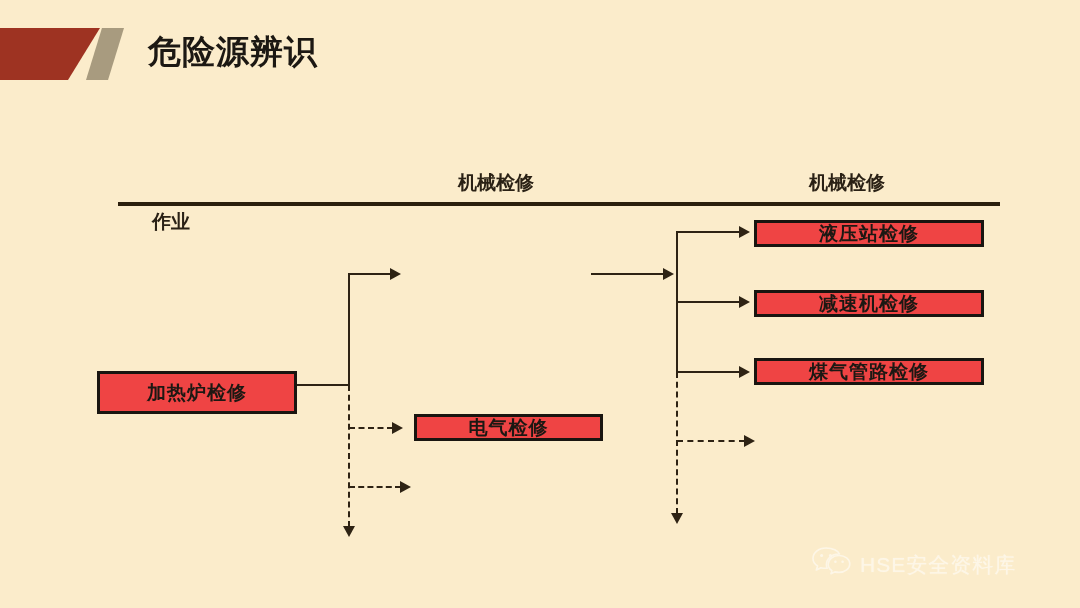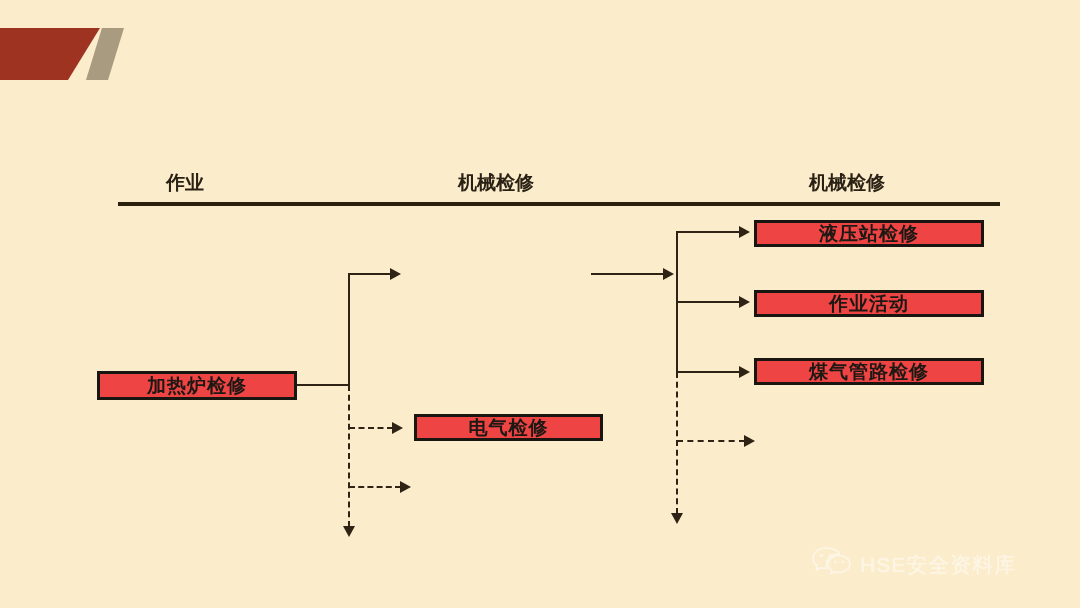--- a/index.html
+++ b/index.html
@@ -156,22 +156,23 @@
   .wm-icon { display: block; }
 </style>
 </head>
 <body>
 
 <div id="slide">
 
   <div class="deco-red"></div>
   <div class="deco-tan"></div>
 
-
-  <div class="col-head" style="left:185px;">作业</div>
+  <div class="slide-title">危险源辨识</div>
+
+  <div class="col-head" style="left:171px;margin-top:39px;">作业</div>
   <div class="col-head" style="left:496px;">机械检修</div>
   <div class="col-head" style="left:847px;">机械检修</div>
   <div class="divider"></div>
 
   <div class="ln ln-h" style="left:296px; top:384px; width:54px;"></div>
 
   <div class="ln ln-v" style="left:348px; top:273px; height:112px;"></div>
 
   <div class="ln ln-h" style="left:348px; top:273px; width:44px;"></div>
   <div class="arrow-r" style="left:390px; top:268px;"></div>
@@ -198,28 +199,28 @@
 
   <div class="ln ln-h" style="left:676px; top:371px; width:64px;"></div>
   <div class="arrow-r" style="left:739px; top:366px;"></div>
 
   <div class="dln dln-v" style="left:676px; top:372px; height:142px;"></div>
   <div class="arrow-d" style="left:671px; top:513px;"></div>
 
   <div class="dln dln-h" style="left:677px; top:440px; width:68px;"></div>
   <div class="arrow-r" style="left:744px; top:435px;"></div>
 
-  <div class="node" style="left:97px; top:371px; width:200px; height:29px;">加热炉检修</div>
+  <div class="node" style="left:97px; top:371px; width:200px; height:43px;">加热炉检修</div>
 
 
   <div class="node" style="left:414px; top:414px; width:189px; height:27px;">电气检修</div>
 
   <div class="node" style="left:754px; top:220px; width:230px; height:27px;">液压站检修</div>
 
-  <div class="node" style="left:754px; top:290px; width:230px; height:27px;">作业活动</div>
+  <div class="node" style="left:754px; top:290px; width:230px; height:27px;">减速机检修</div>
 
   <div class="node" style="left:754px; top:358px; width:230px; height:27px;">煤气管路检修</div>
 
   <div class="watermark">
     <span class="wm-icon">
       <svg width="40" height="30" viewBox="0 0 40 30" aria-hidden="true">
         <path d="M14 3 C6.5 3 1 7.8 1 13.4 C1 16.5 2.8 19.2 5.6 21 L4.3 25 L8.9 22.7
                  C10.5 23.1 12.2 23.3 14 23.3 C14.4 23.3 14.8 23.3 15.2 23.2
                  C14.7 22 14.4 20.7 14.4 19.4 C14.4 13.6 19.9 9 26.6 9
                  C26.9 9 27.2 9 27.5 9 C26.2 5.5 20.8 3 14 3 Z" fill="none" stroke="#ffffff" stroke-width="1.6" stroke-linejoin="round"></path>

